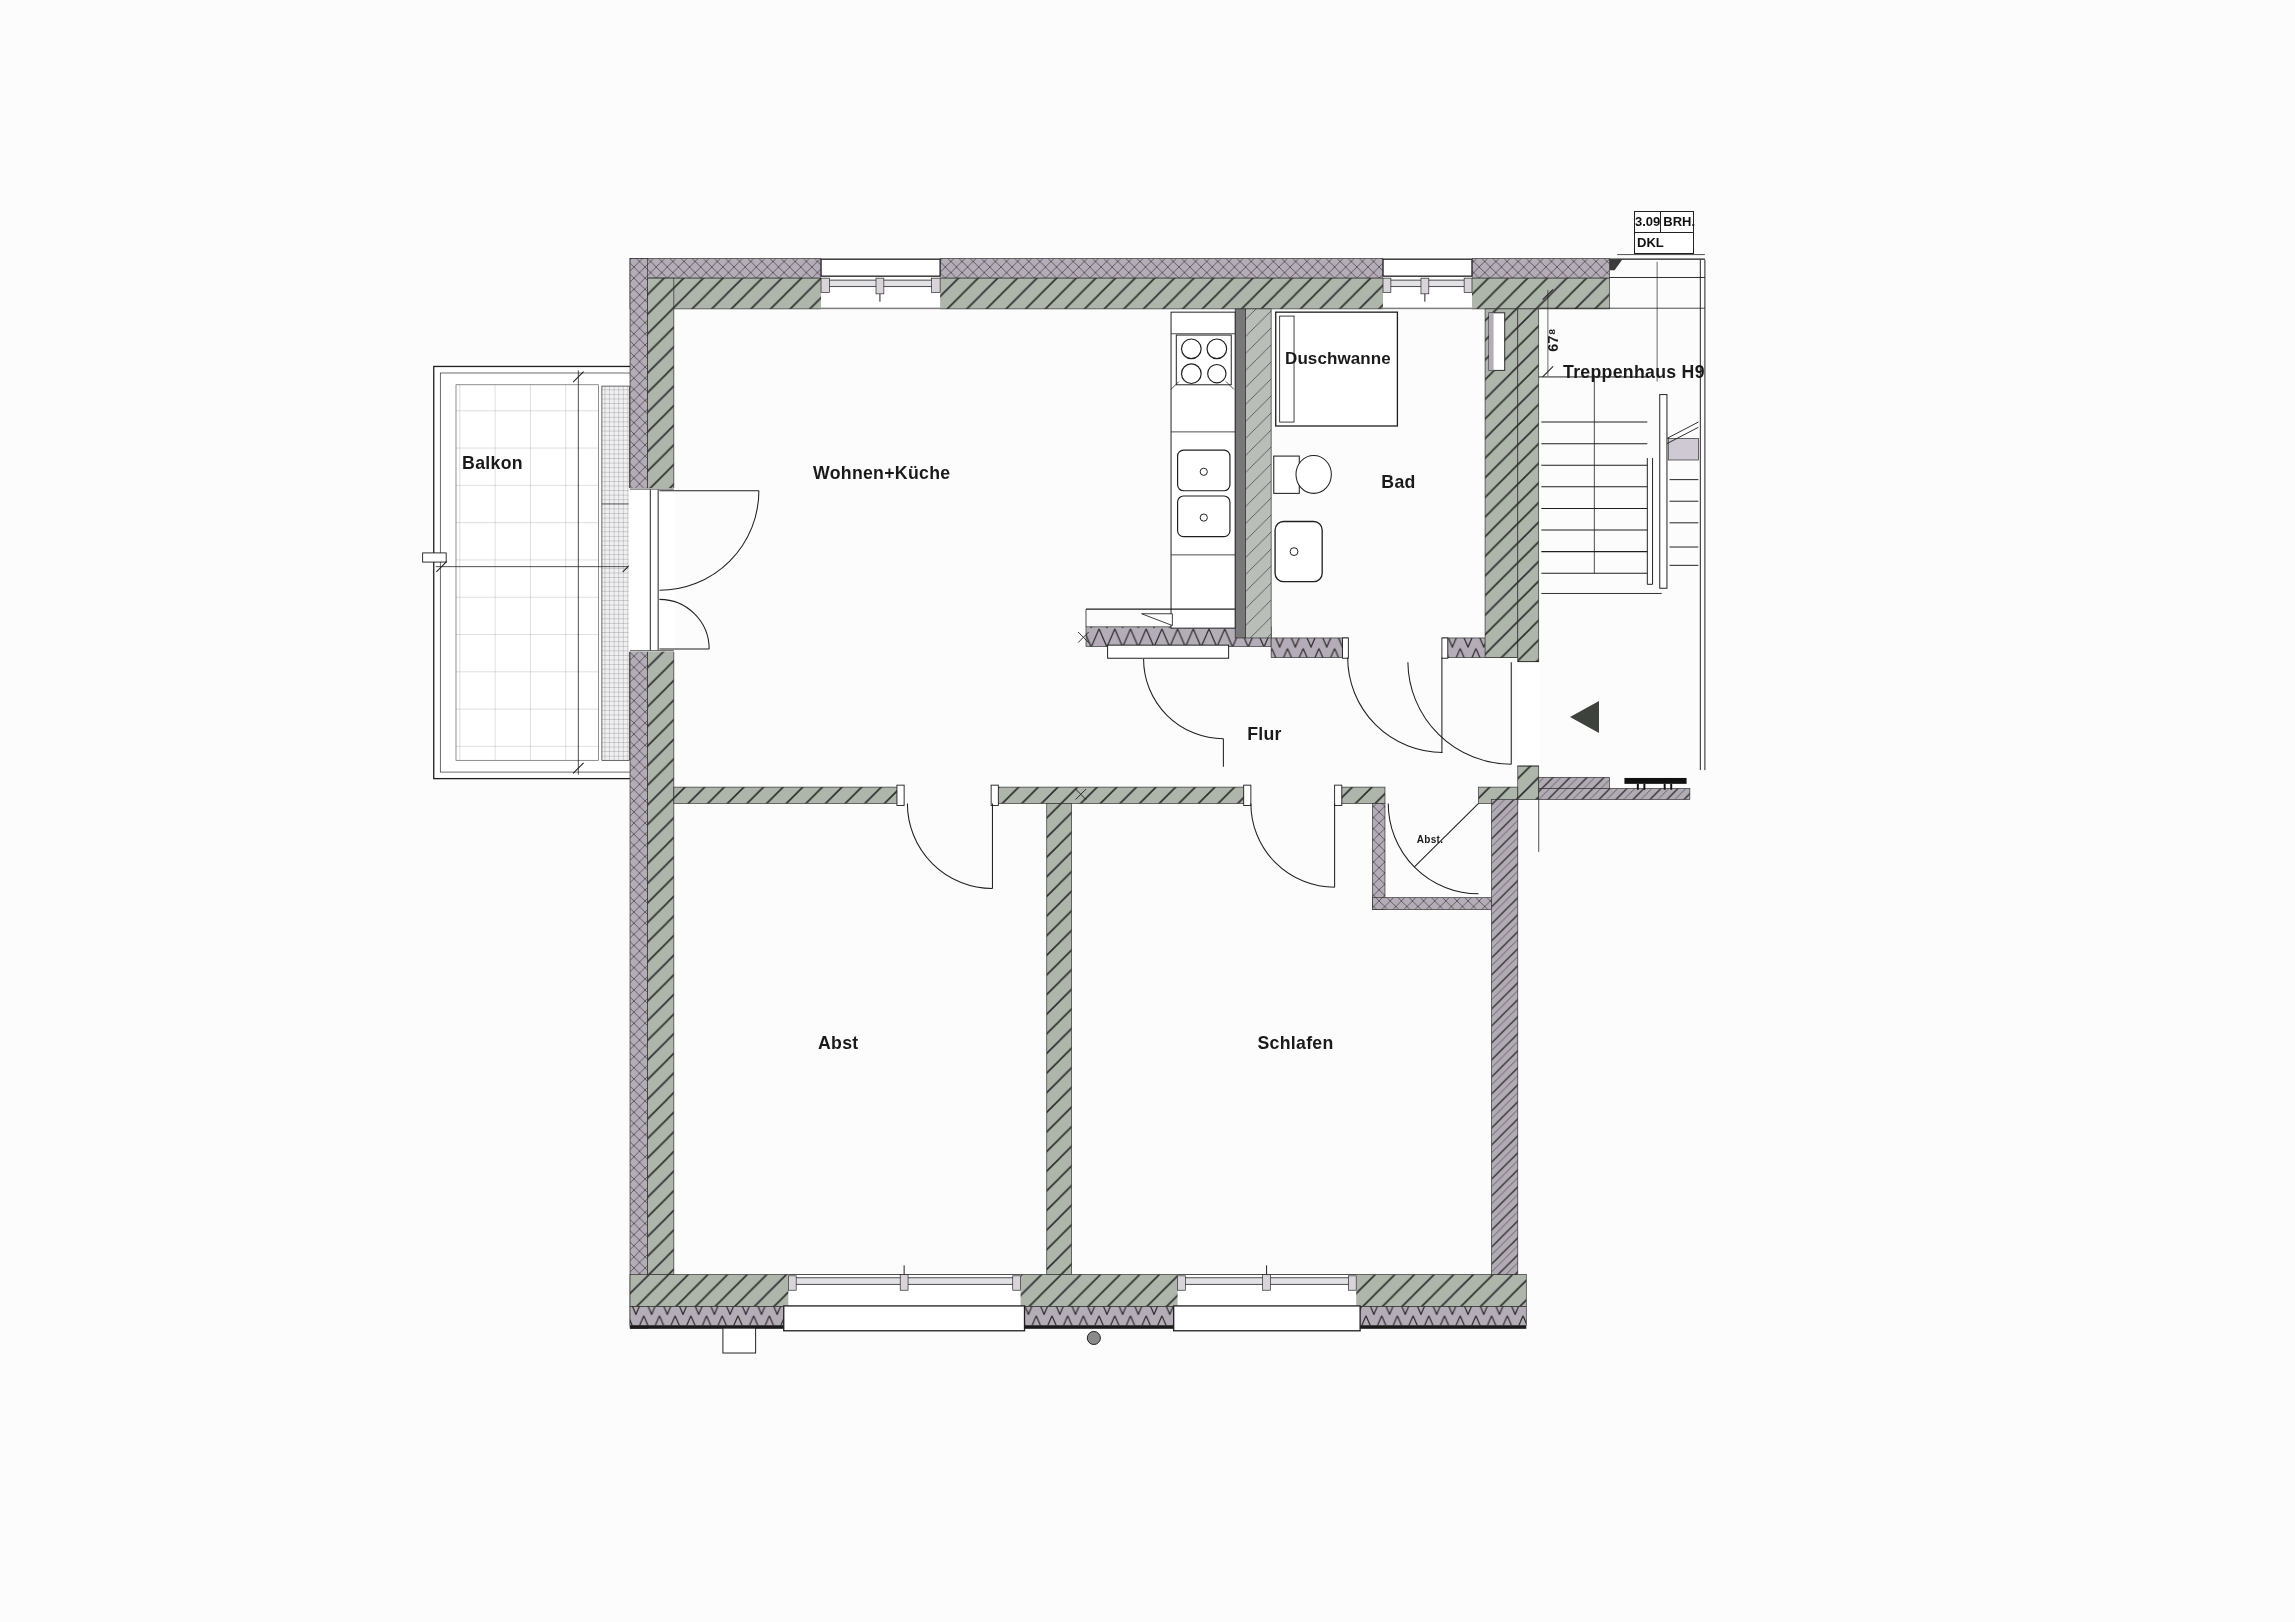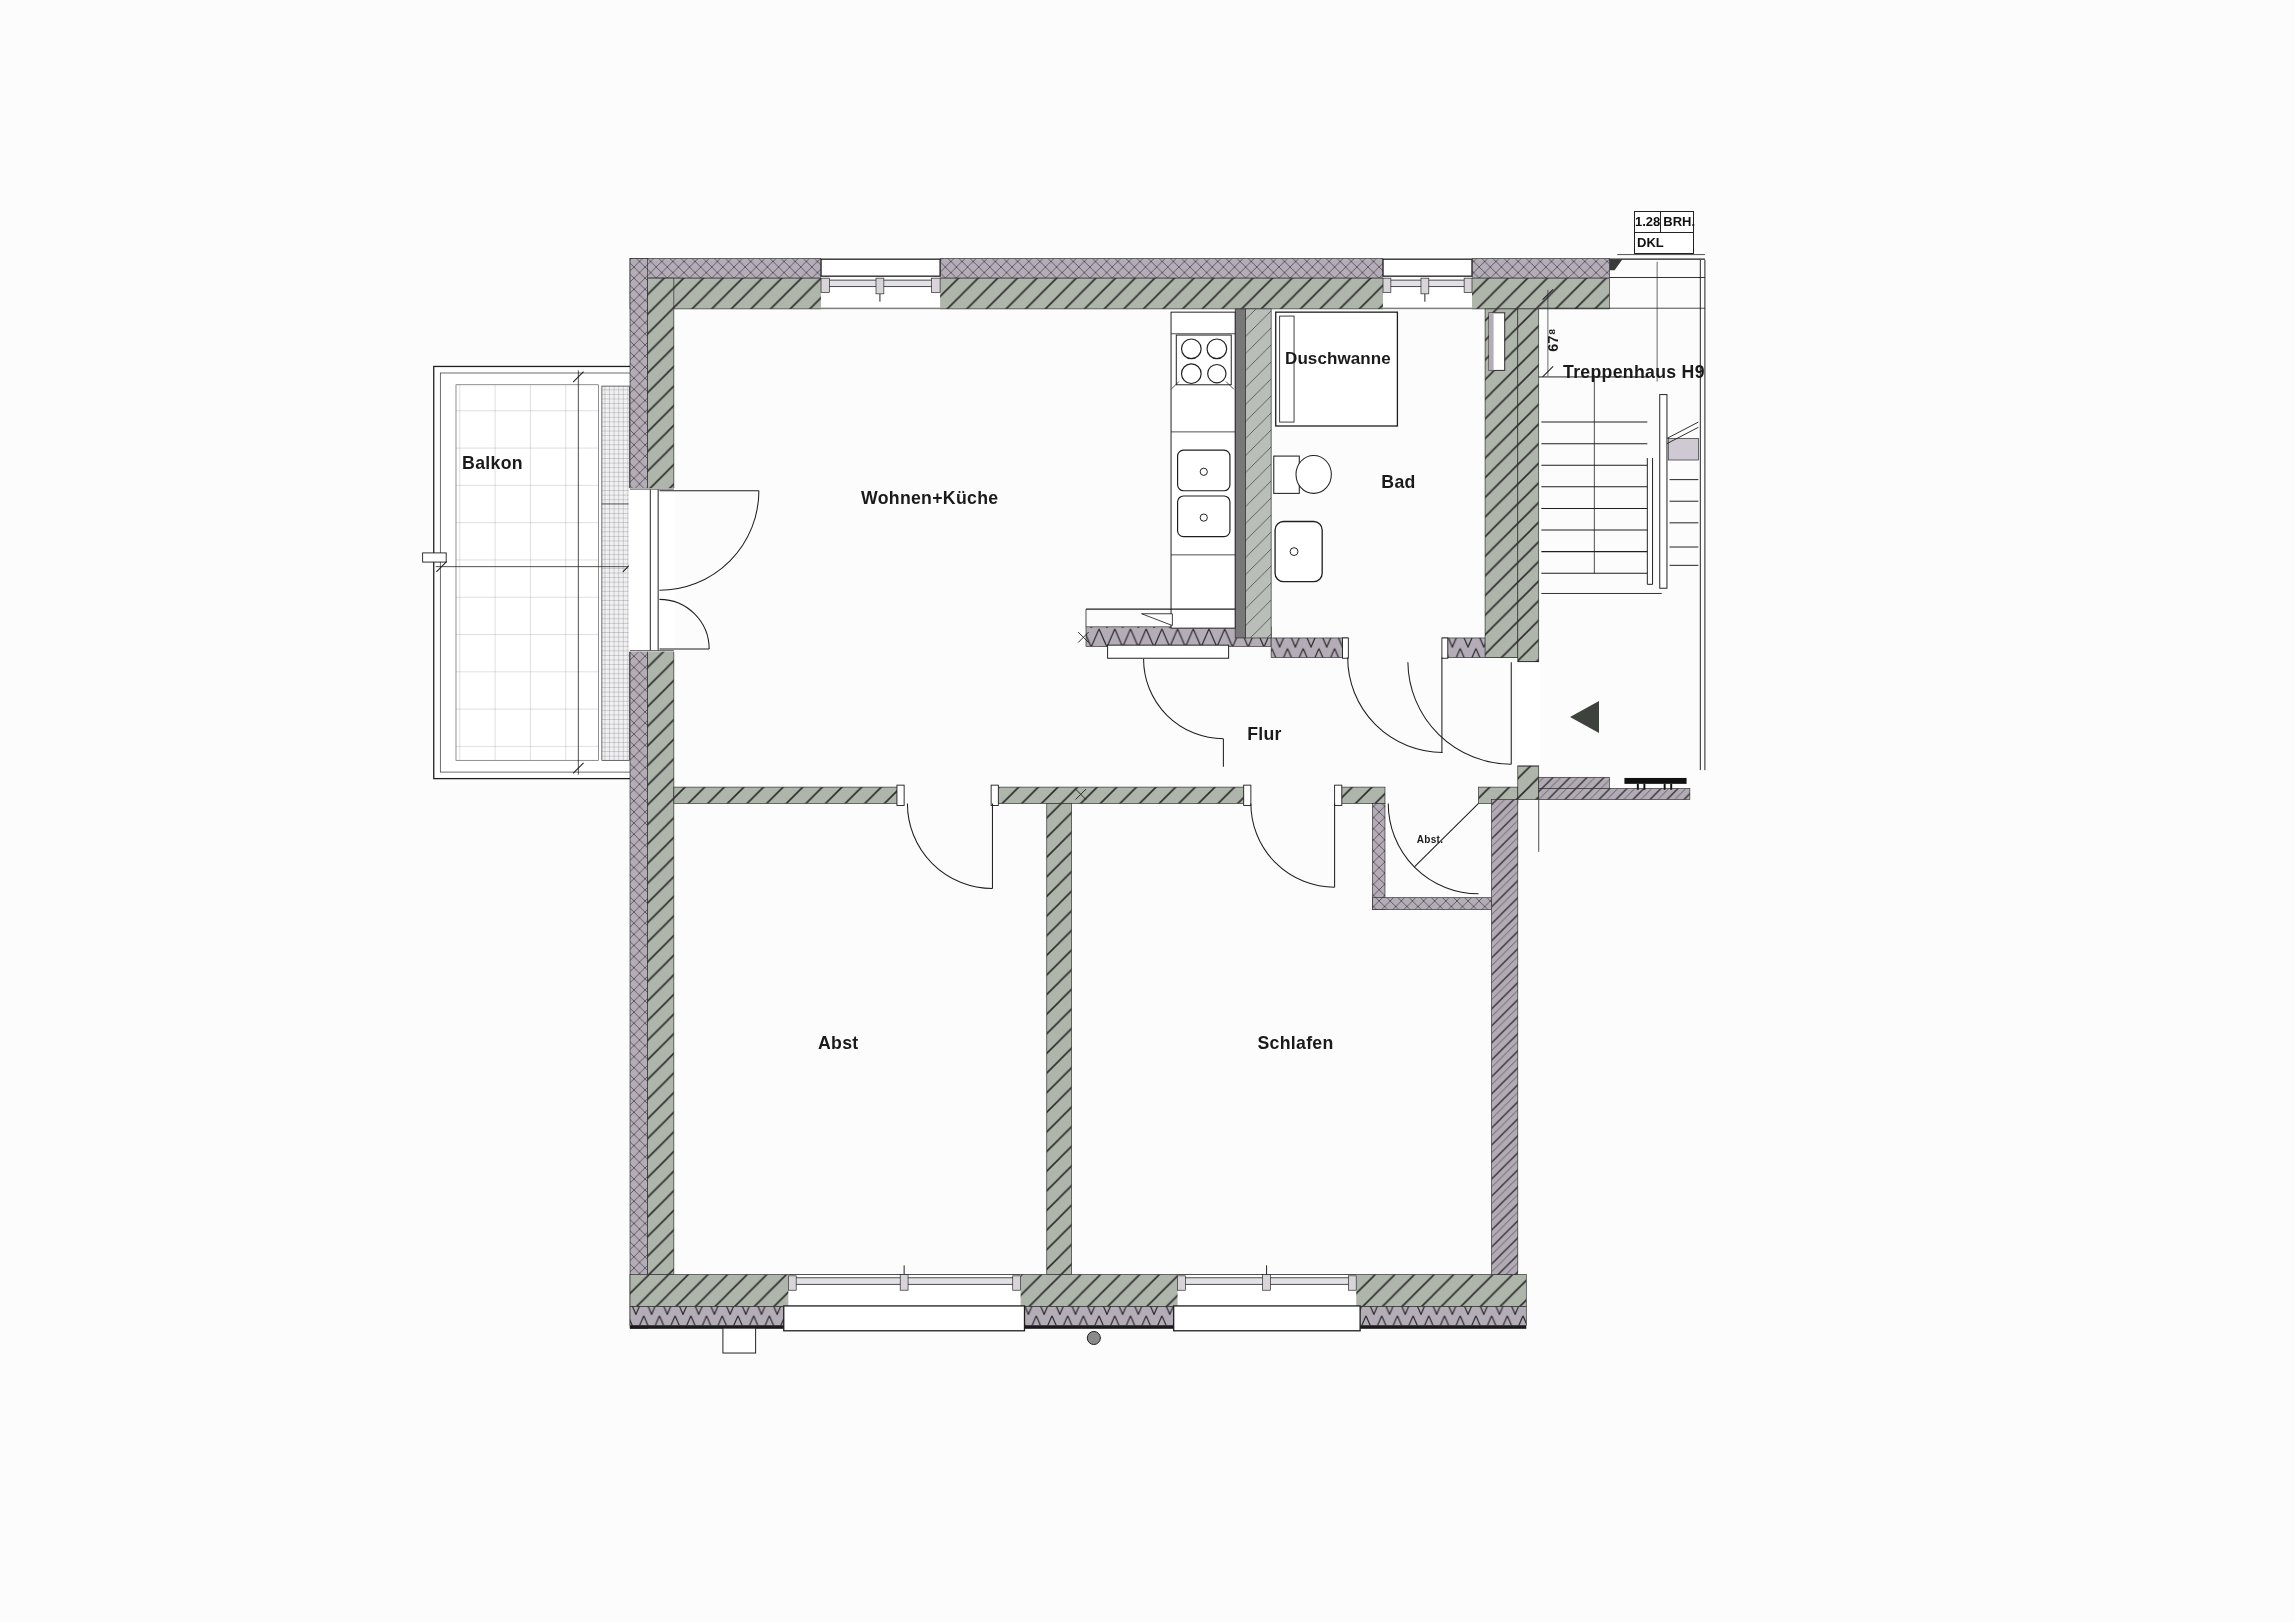--- a/index.html
+++ b/index.html
@@ -346,33 +346,33 @@
       <line x1="1644" y1="1206" x2="1660" y2="1222"></line>
     </g>
     <g stroke-width="1.4">
       <line x1="1648" y1="982" x2="1664" y2="966"></line>
       <line x1="1648" y1="966" x2="1664" y2="982"></line>
     </g>
   </g>
 </svg>
 
   <div class="lbl lbl-room" style="left:453px;top:453px;width:79px;">Balkon</div>
-  <div class="lbl lbl-room" style="left:813px;top:488px;width:131px;margin-left:48px;">Wohnen+Küche</div>
+  <div class="lbl lbl-room" style="left:813px;top:463px;width:131px;">Wohnen+Küche</div>
   <div class="lbl lbl-small" style="left:1285px;top:349px;width:105px;">Duschwanne</div>
   <div class="lbl lbl-room" style="left:1379px;top:472px;width:39px;">Bad</div>
   <div class="lbl lbl-room" style="left:1563px;top:362px;width:131px;">Treppenhaus H9</div>
   <div class="lbl lbl-room" style="left:1245px;top:692px;width:39px;margin-top:32px;">Flur</div>
   <div class="lbl lbl-room" style="left:818px;top:1033px;width:39px;">Abst</div>
   <div class="lbl lbl-room" style="left:1256px;top:1033px;width:79px;text-align:center;">Schlafen</div>
   <div class="lbl lbl-room" style="left:1407px;top:834px;width:46px;font-size:10px;">Abst.</div>
   <div class="lbl lbl-rot" style="left:1533px;top:332px;width:39px;">67⁸</div>
 
   <div id="info-box">
     <div class="row1">
-      <div class="c1">1.28</div>
+      <div class="c1">3.09</div>
       <div class="c2">BRH.</div>
     </div>
     <div class="row2">DKL</div>
   </div>
 
   <div id="entry-arrow"></div>
 </div>
 
 
 </body></html>

